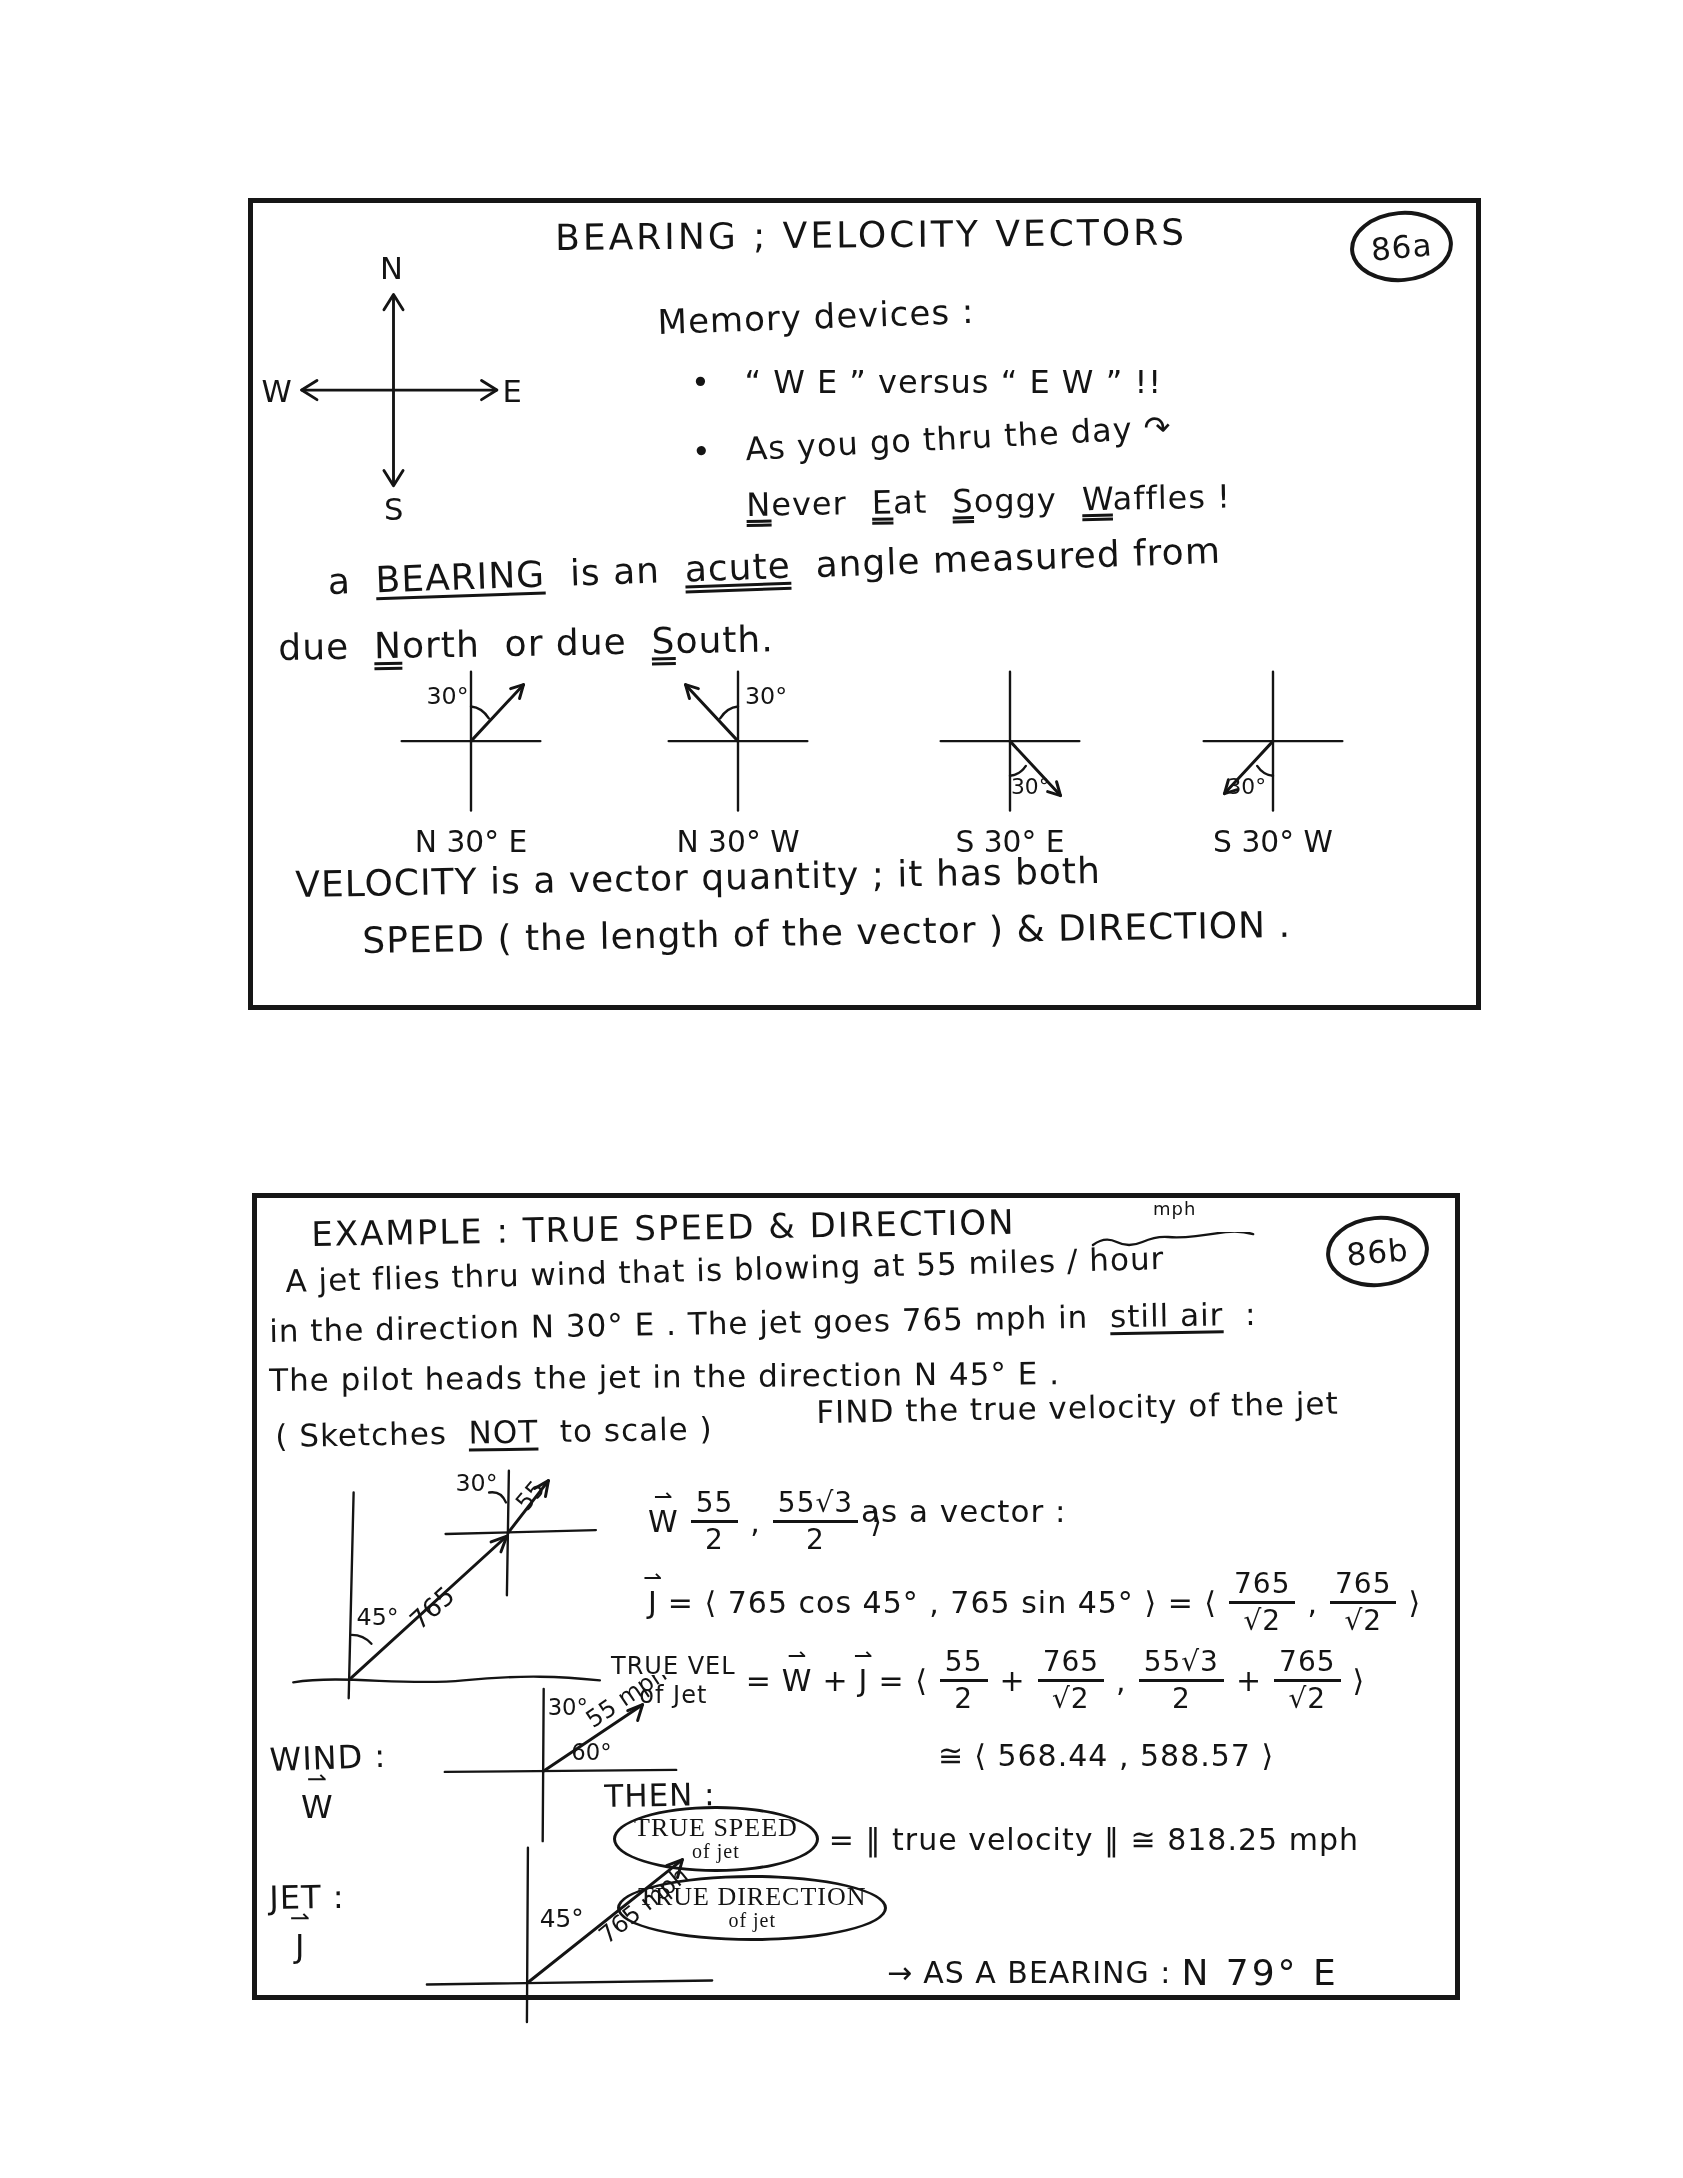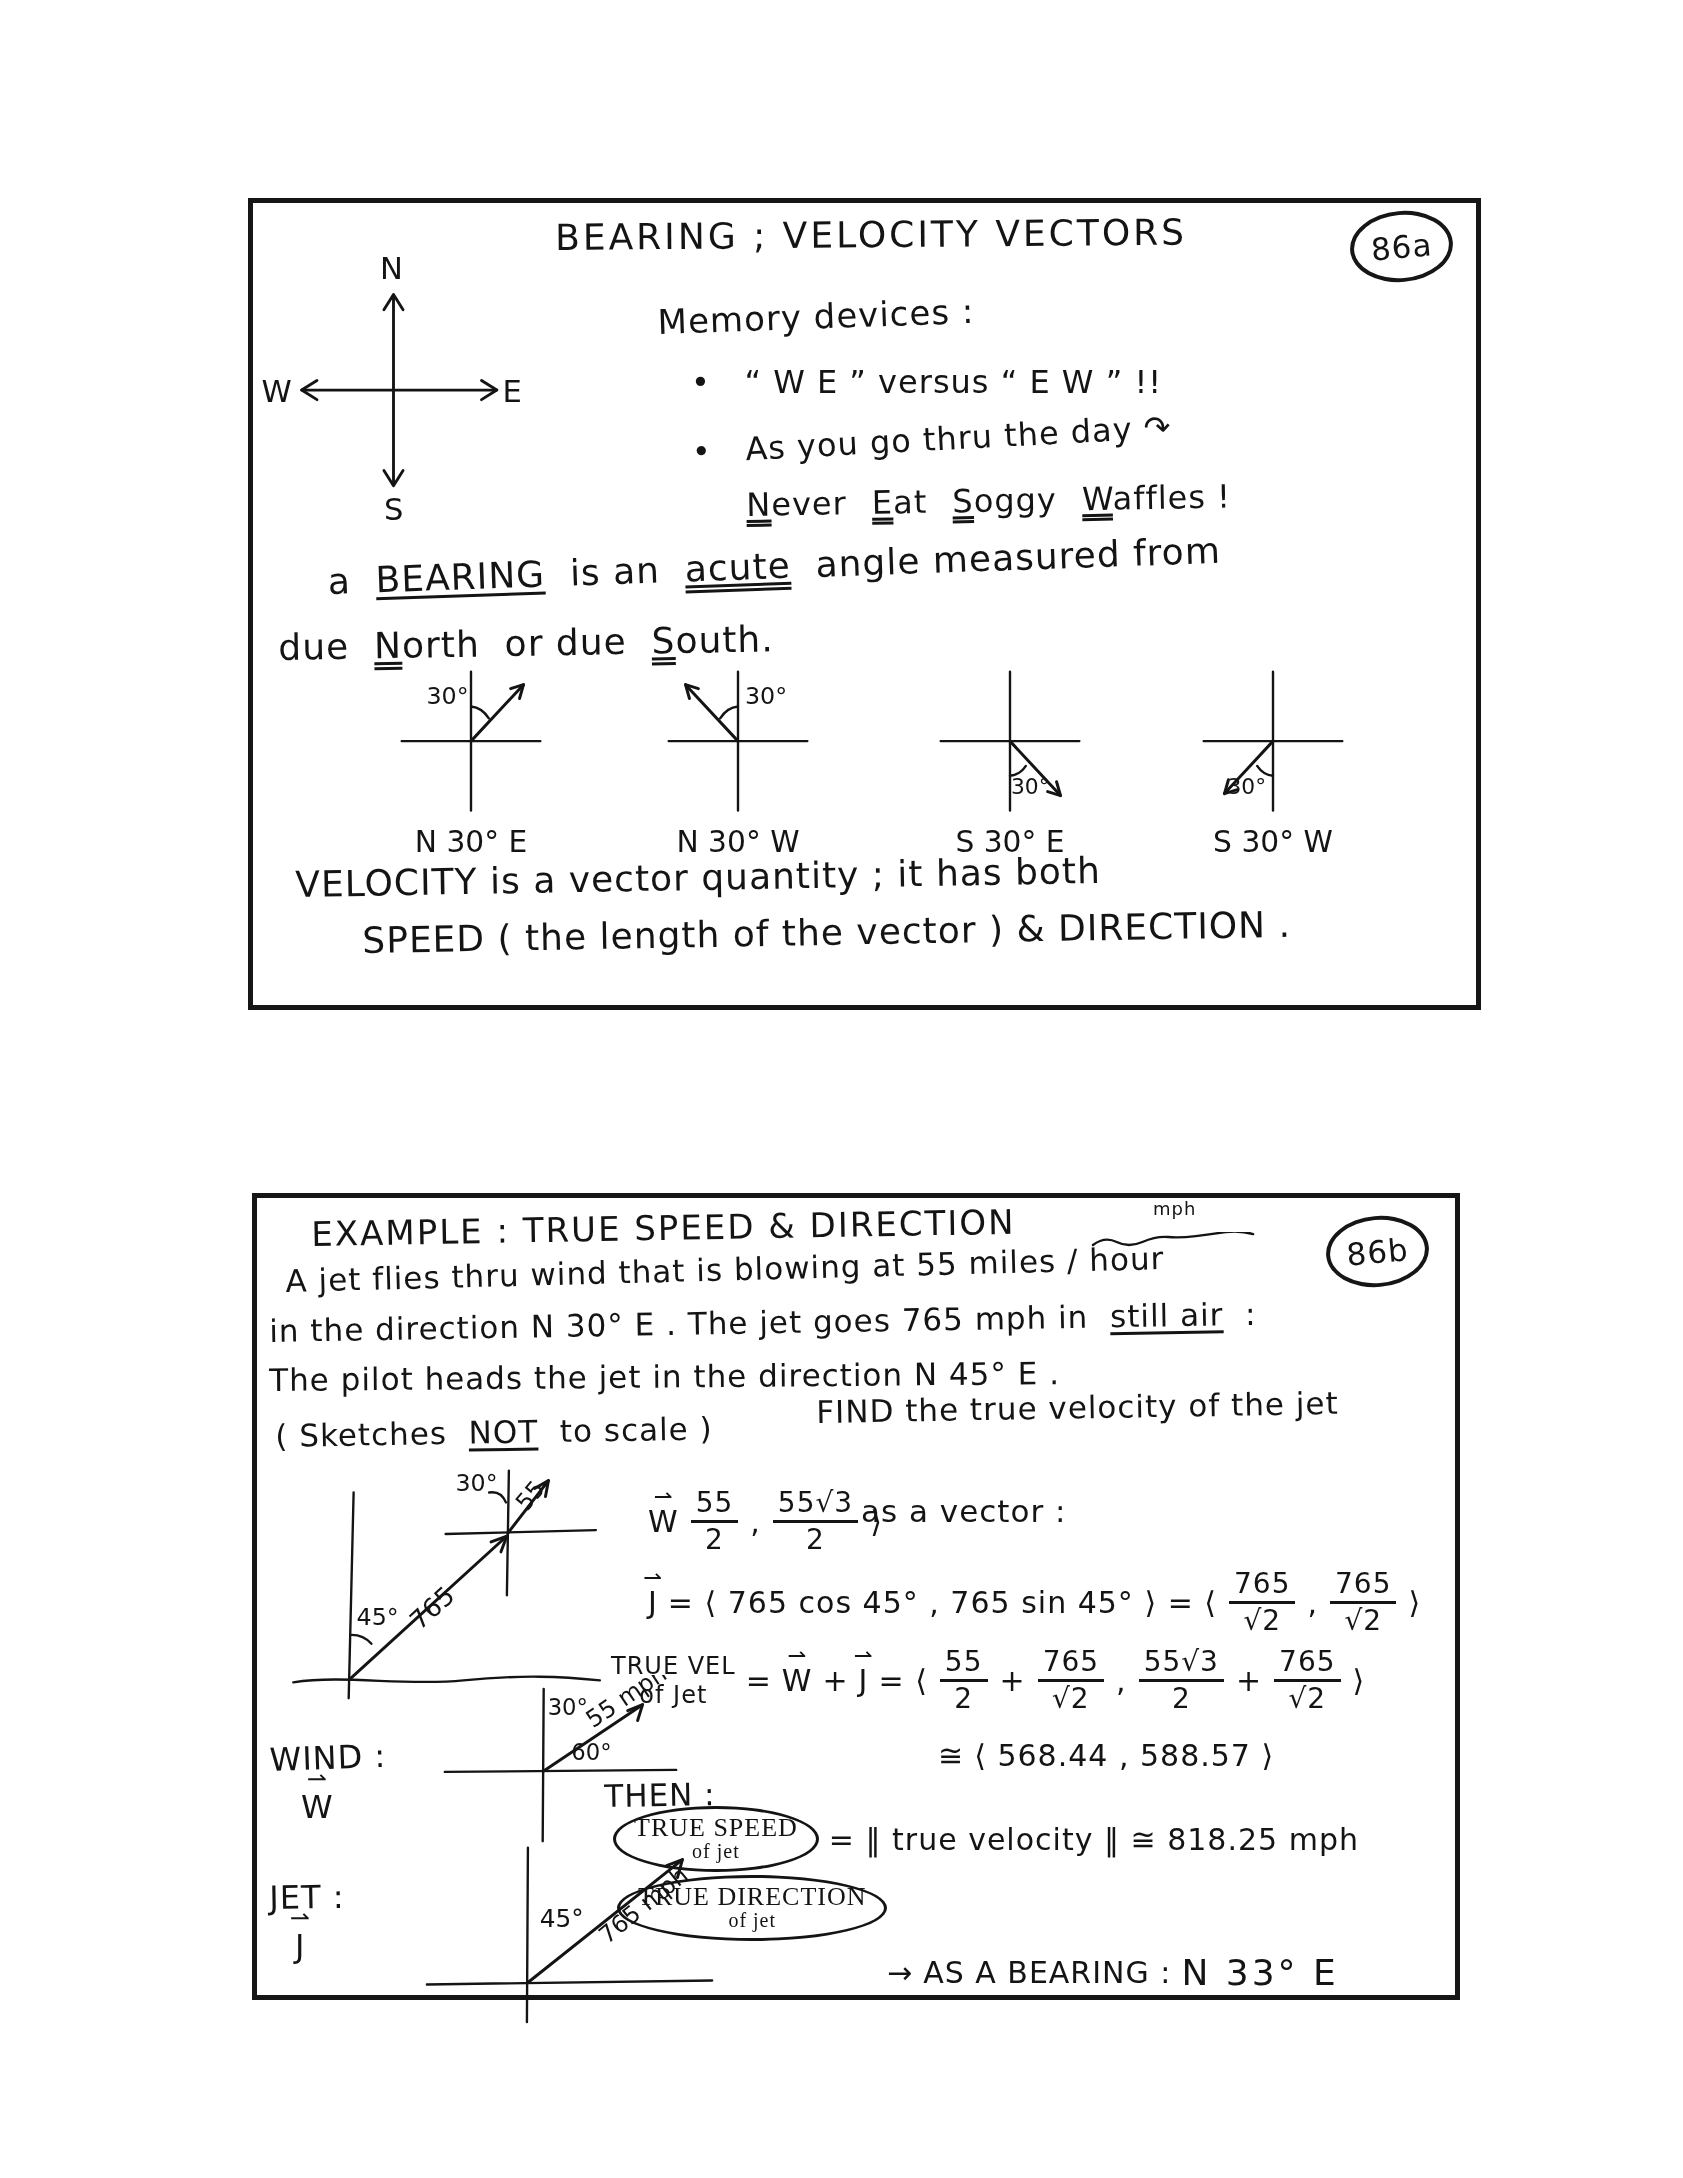--- a/index.html
+++ b/index.html
@@ -292,18 +292,18 @@
       <span class="bubble">
         <span class="b1">TRUE DIRECTION</span>
         <span class="b2">of jet</span>
       </span>
     </div>
 
 
     <div class="abs eqline hw" style="left:630px;top:754px;">
       <span class="t30">→</span>
       <span class="t30">AS A BEARING :</span>
-      <span class="t36" style="letter-spacing:3px;">N 33° E</span>
+      <span class="t36" style="letter-spacing:3px;">N 79° E</span>
     </div>
 
   </div>
 </div>
 
 
 </body></html>

